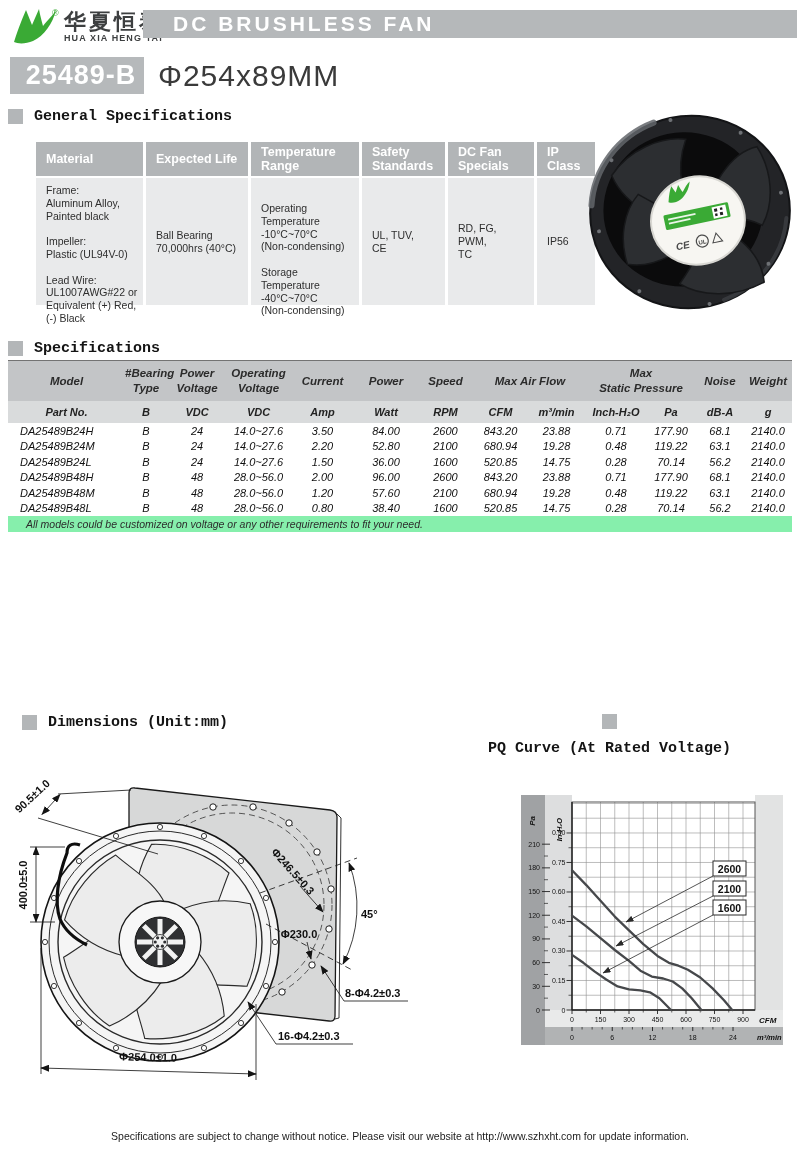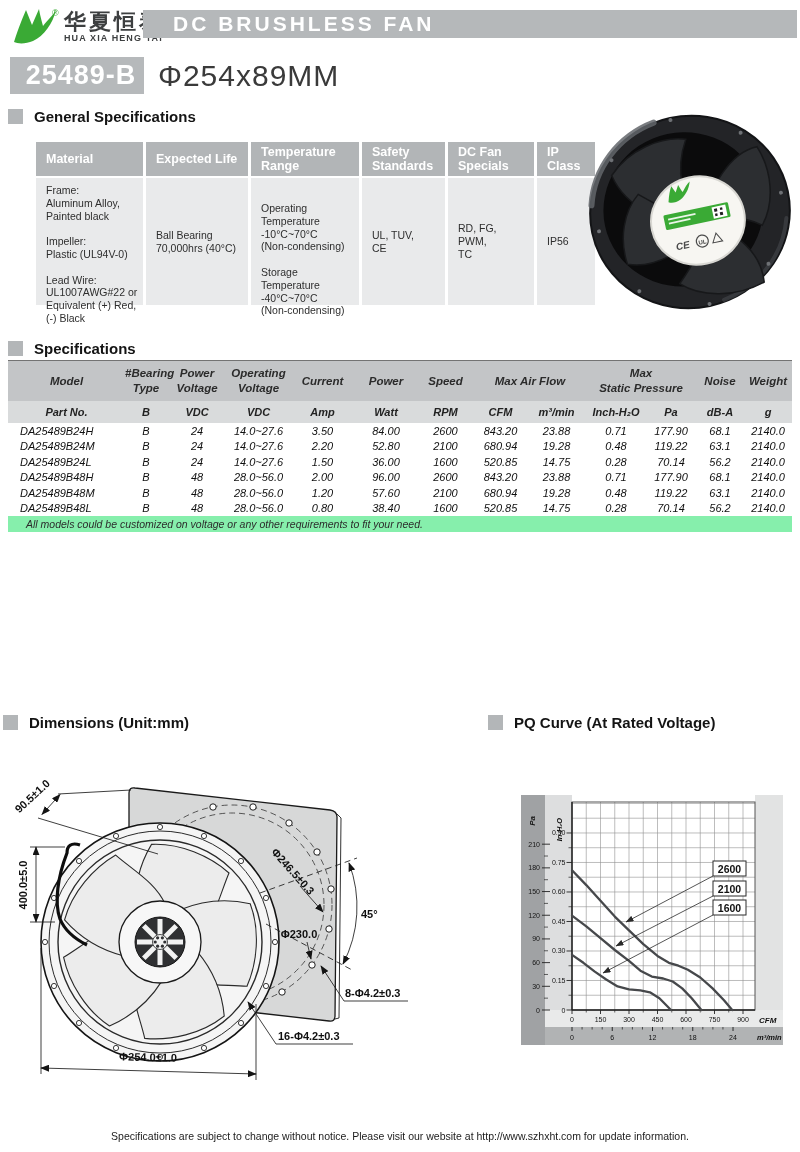--- a/index.html
+++ b/index.html
@@ -14,21 +14,21 @@
   .banner { position:absolute; left:143px; top:10px; width:654px; height:28px; background:#b5b8ba;
             color:#fff; font-weight:bold; font-size:21px; letter-spacing:3px; line-height:28px; padding-left:30px; box-sizing:border-box; }
   .model-badge { position:absolute; left:10px; top:57px; width:126px; height:37px; background:#b6b9bb;
                  color:#fff; font-size:27px; font-weight:bold; letter-spacing:1px; text-align:center; line-height:37px;padding-left:8px; }
   .size-title { position:absolute; left:158px; top:57px; height:37px; line-height:37px;
                 font-size:30px; color:#3a3a3a; letter-spacing:1px; }
 
   
   .sec { position:absolute; display:flex; align-items:center; gap:11px; }
   .sec .sq { width:15px; height:15px; background:#b3b6b8; }
-  .sec .t { font-weight:bold; font-size:15px; color:#141414; }
+  .sec .t { font-weight:bold; font-size:15px; color:#141414;font-family:Liberation Mono, monospace; }
 
   
   .gtable { position:absolute; left:8px; top:142px; display:flex; gap:3px;margin-left:28px; }
   .gcol { display:flex; flex-direction:column; gap:2px; }
   .ghead { height:34px; background:#b2b5b7; color:#fff; font-weight:bold; font-size:12.5px;
            display:flex; align-items:center; padding-left:10px; box-sizing:border-box;
            white-space:pre-line; line-height:1.15; }
   .gbody { height:127px; background:#e9eaeb; font-size:10.5px; color:#2e2e2e; padding:6px 5px 0 10px;
            box-sizing:border-box; white-space:pre-line; line-height:1.22; }
   .gbody.vmid { display:flex; align-items:center; padding-top:0; }
@@ -72,25 +72,25 @@
   <div class="size-title">Φ254x89MM</div>
 
   <div class="sec" style="left:8px; top:108px;">
     <span class="sq"></span>
     <span class="t">General Specifications</span>
   </div>
   <div class="sec" style="left:8px; top:340px;">
     <span class="sq"></span>
     <span class="t">Specifications</span>
   </div>
-  <div class="sec" style="left:3px; top:714px;">
+  <div class="sec" style="left:22px; top:714px;">
     <span class="sq"></span>
     <span class="t">Dimensions (Unit:mm)</span>
   </div>
-  <div class="sec" style="left:488px; top:714px;">
+  <div class="sec" style="left:488px; top:714px;flex-direction:column;">
     <span class="sq"></span>
     <span class="t">PQ Curve (At Rated Voltage)</span>
   </div>
 
   <div class="gtable">
     <div class="gcol" style="width:107px">
       <div class="ghead">Material</div>
       <div class="gbody">Frame:
 Aluminum Alloy,
 Painted black

